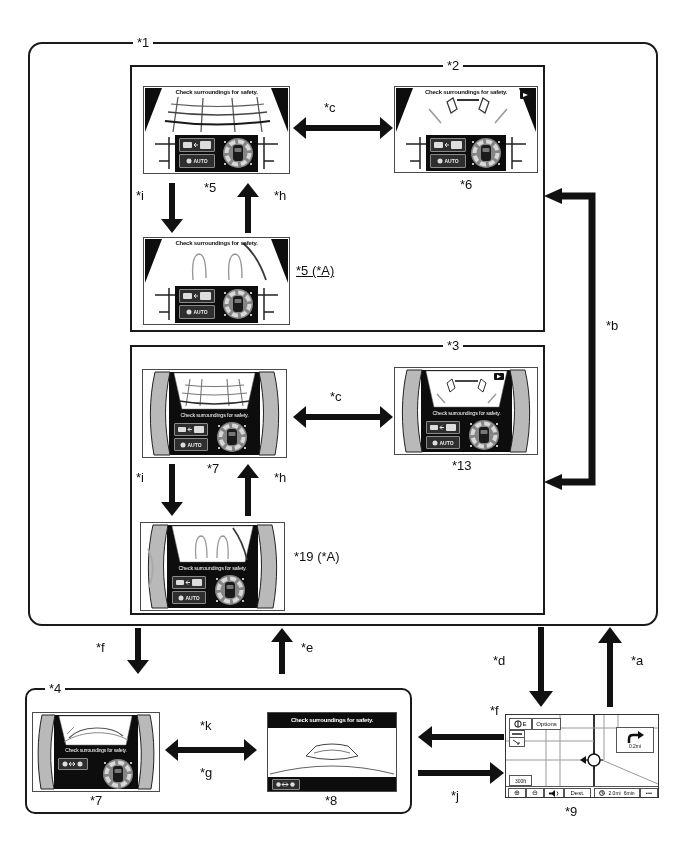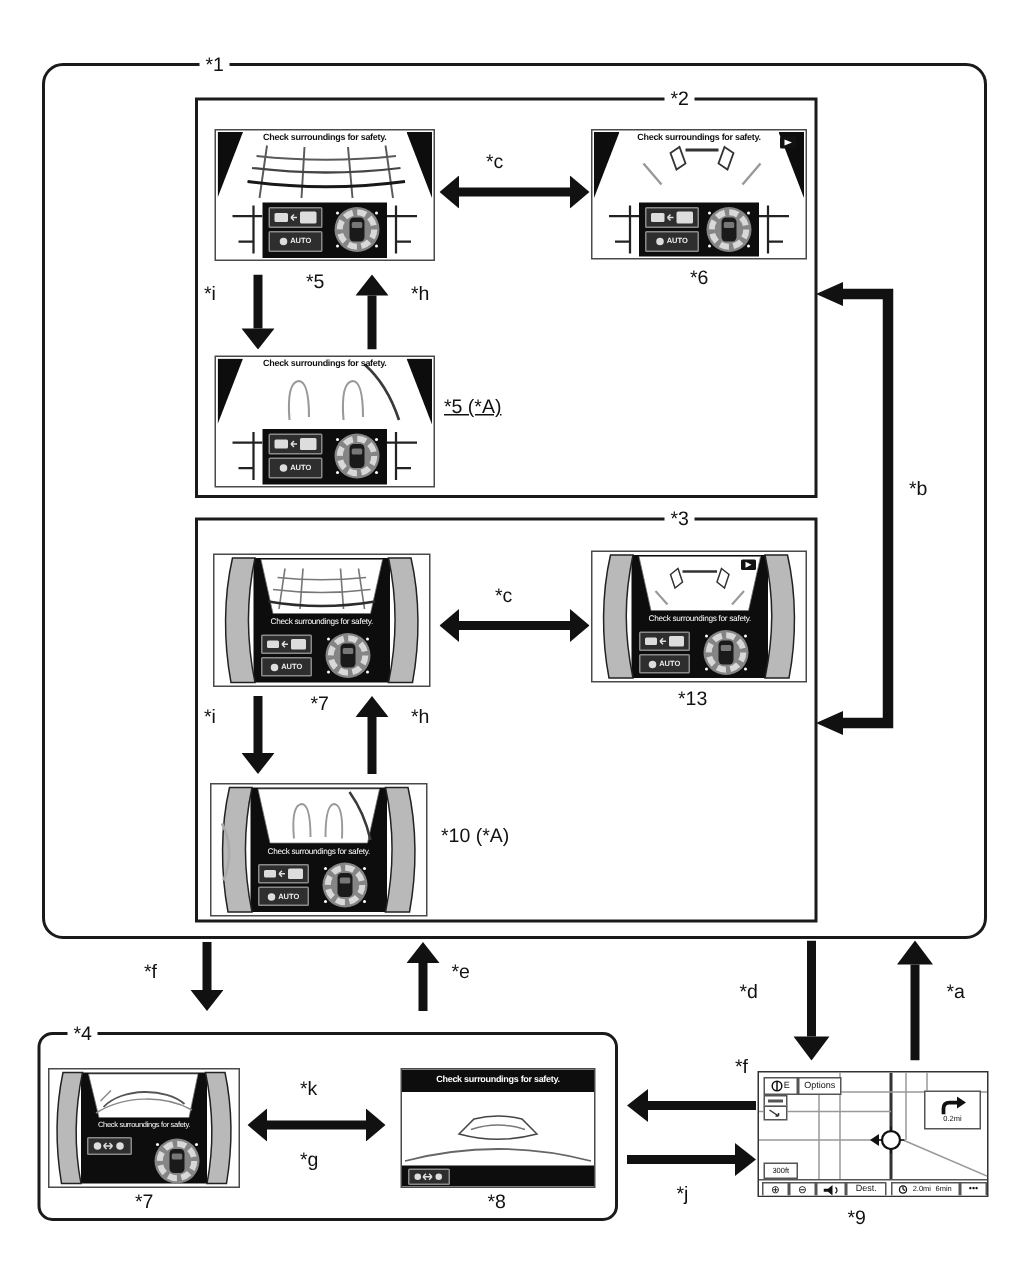--- a/index.html
+++ b/index.html
@@ -399,21 +399,21 @@
       <circle cx="17" cy="17" r="15" fill="#858585"></circle>
       <circle cx="17" cy="17" r="11.5" fill="none" stroke="#d8d8d8" stroke-width="4" stroke-dasharray="6 3"></circle>
       <rect x="12" y="9" width="10" height="16" rx="3" fill="#1a1a1a"></rect>
       <rect x="13.5" y="12" width="7" height="4" rx="1" fill="#777"></rect>
       <circle cx="4" cy="6" r="1" fill="#fff"></circle>
         <circle cx="30" cy="6" r="1" fill="#fff"></circle>
       <circle cx="4" cy="28" r="1" fill="#fff"></circle>
         <circle cx="30" cy="28" r="1" fill="#fff"></circle>
     </svg>
   </div>
-  <span class="lbl" style="left:290px;top:549px;">*10 (*A)</span>
+  <span class="lbl" style="left:290px;top:549px;">*19 (*A)</span>
 
   <div class="thumb" id="t7" style="left:32px;top:712px;width:126px;height:78px;">
     <svg class="wsvg" width="126" height="78">
       <rect x="21" y="2" width="84" height="74" fill="#0d0d0d"></rect>
       <polygon points="26,3 99,3 93,32 33,32" fill="#fff" stroke="#777" stroke-width="0.5"></polygon>
       <path d="M36,25 C48,12 78,12 90,23" stroke="#555" stroke-width="1.2" fill="none"></path>
       <path d="M31,29 C50,17 77,17 95,27" stroke="#888" stroke-width="1" fill="none"></path>
       <path d="M34,21 L41,14" stroke="#888" stroke-width="1" fill="none"></path>
       <path d="M9,2 C4,26 4,52 8,76 L21,76 C16,50 17,26 22,2 Z" fill="#b9b9b9" stroke="#222" stroke-width="1"></path>
       <path d="M117,2 C122,26 122,52 118,76 L105,76 C110,50 109,26 104,2 Z" fill="#b9b9b9" stroke="#222" stroke-width="1"></path>

